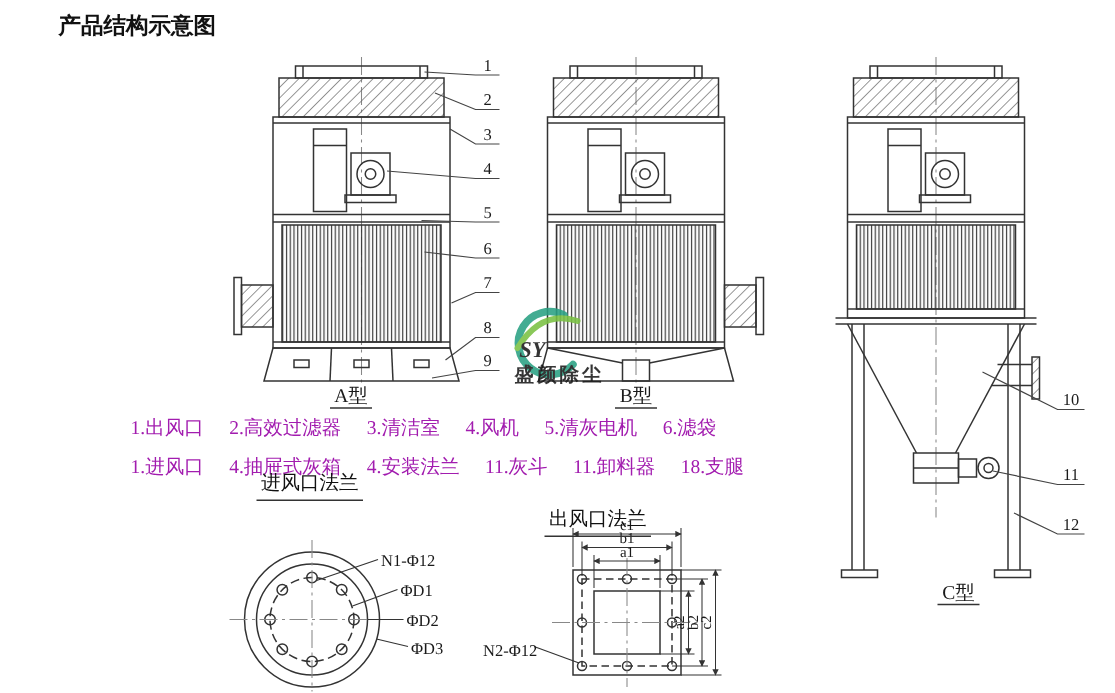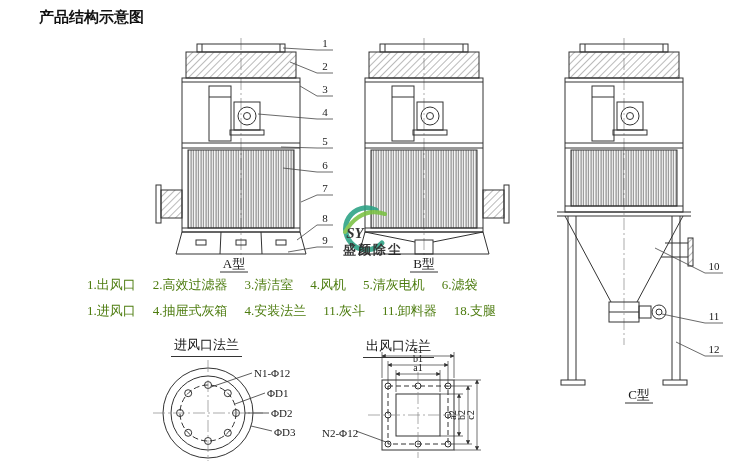--- a/index.html
+++ b/index.html
@@ -1,21 +1,21 @@
 <!DOCTYPE html>
 <html><head>
 <meta charset="utf-8">
 <style>
   html,body{margin:0;padding:0;background:#fff;}
   #stage{position:relative;width:743px;height:462px;background:#fff;overflow:hidden;
          font-family:"Liberation Sans",sans-serif;margin-left:25px;}
   #stage svg{position:absolute;left:0;top:0;}
   .title{position:absolute;left:14px;top:8px;font-size:15px;font-weight:bold;color:#111;
          font-family:"Liberation Sans",sans-serif;}
-  .legend{position:absolute;white-space:nowrap;font-size:13px;color:#4d7c0f;
+  .legend{position:absolute;white-space:nowrap;font-size:13px;color:#a21caf;
           font-family:"Liberation Serif",serif;}
   .legend span{margin-right:17px;}
   .flange-title{position:absolute;font-size:13px;color:#111;border-bottom:1px solid #333;
                 padding:0 3px 2px 3px;font-family:"Liberation Serif",serif;}
   text{font-family:"Liberation Serif",serif;fill:#1a1a1a;stroke:none;}
 </style>
 </head>
 <body>
 
 <div id="stage">
@@ -254,16 +254,16 @@
     </g>
   </svg>
 
   <div class="legend" style="left:62px;top:276px">
     <span>1.出风口</span><span>2.高效过滤器</span><span>3.清洁室</span><span>4.风机</span><span>5.清灰电机</span><span>6.滤袋</span>
   </div>
   <div class="legend" style="left:62px;top:302px">
     <span>1.进风口</span><span>4.抽屉式灰箱</span><span>4.安装法兰</span><span>11.灰斗</span><span>11.卸料器</span><span>18.支腿</span>
   </div>
 
-  <div class="flange-title" style="left:146px;top:336px">进风口法兰</div>
+  <div class="flange-title" style="left:146px;top:313px">进风口法兰</div>
   <div class="flange-title" style="left:338px;top:337px">出风口法兰</div>
 
 </div>
 
 </body></html>

